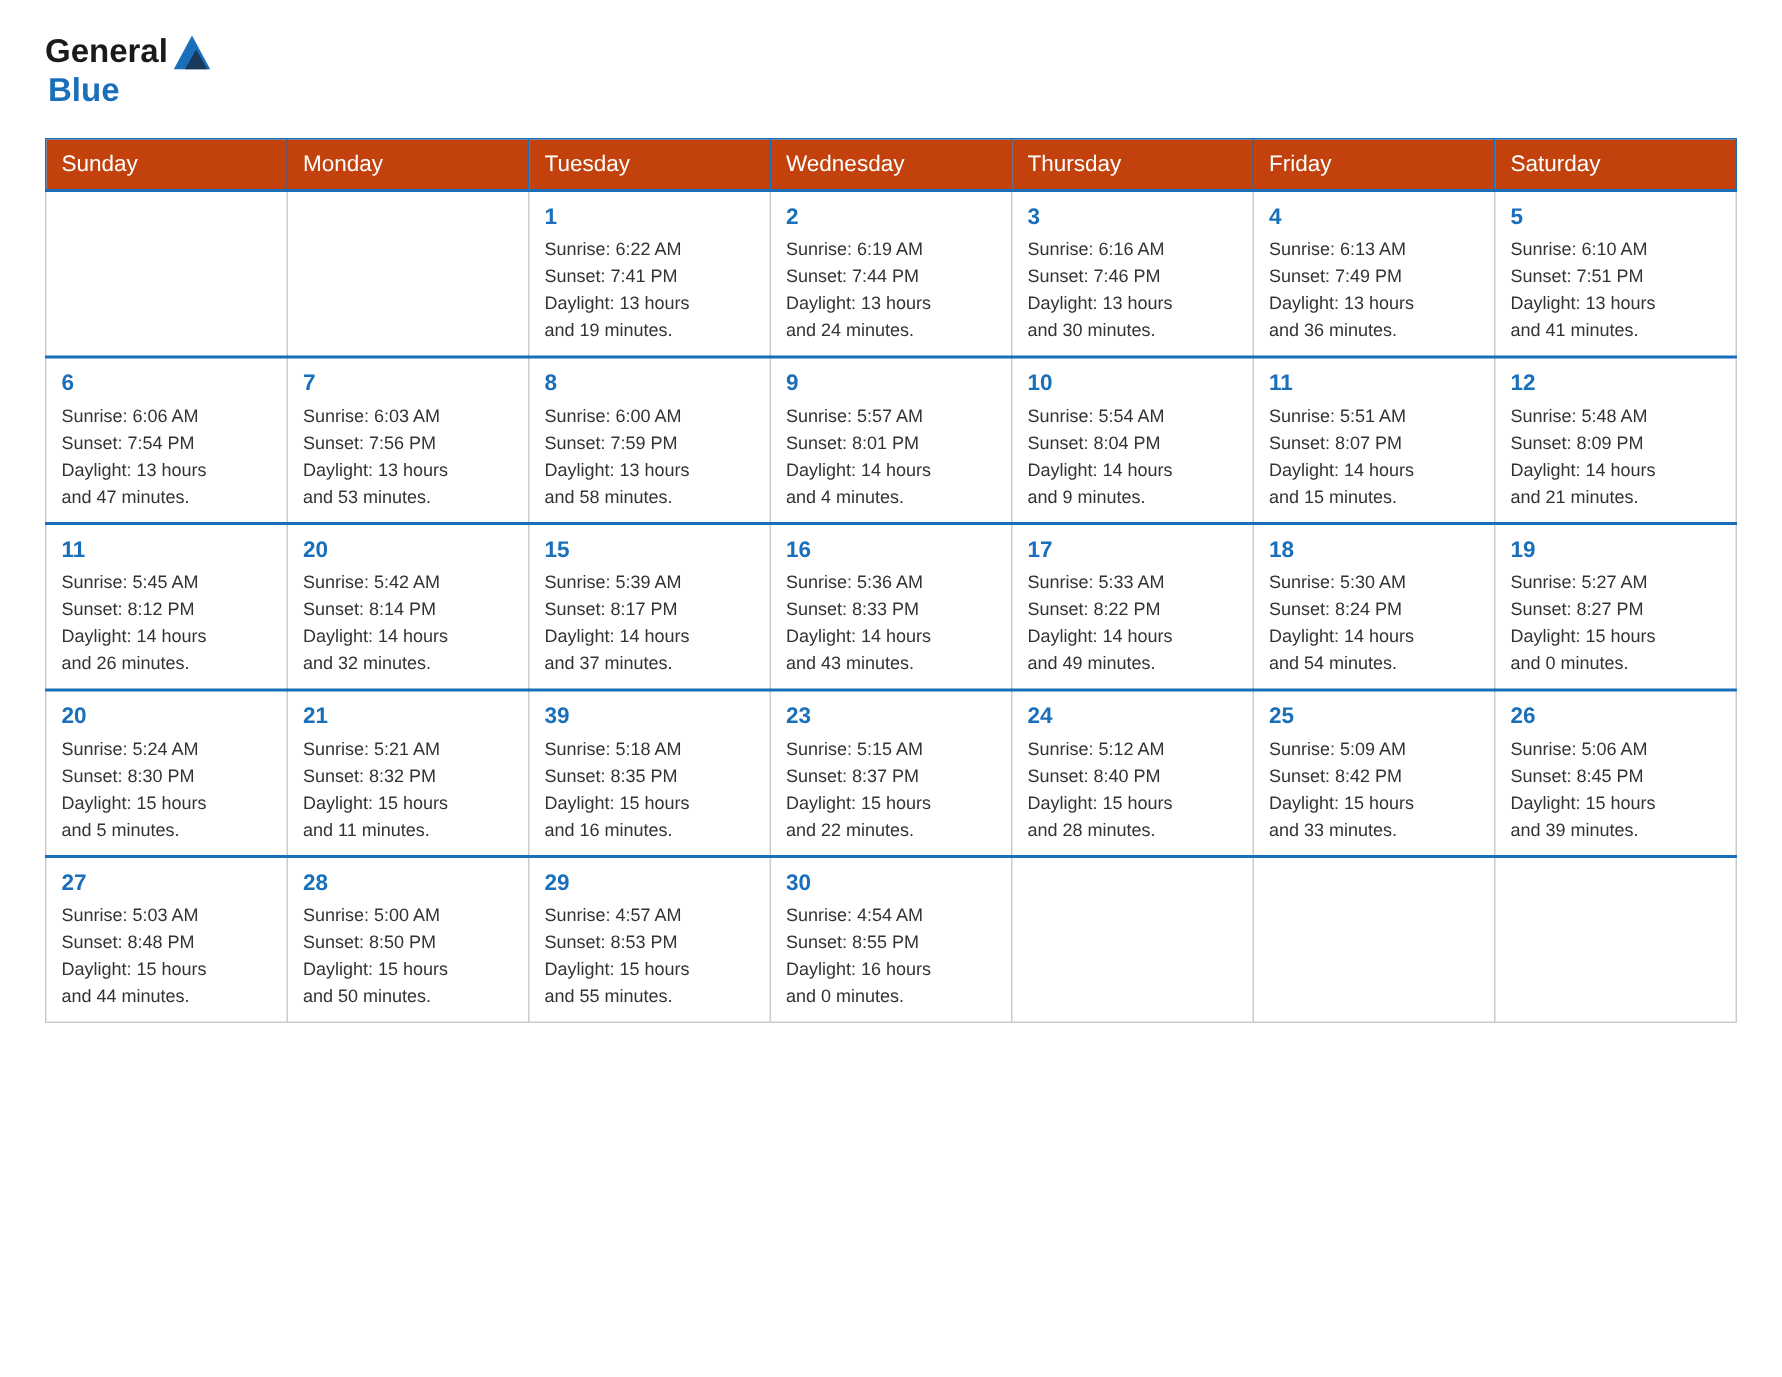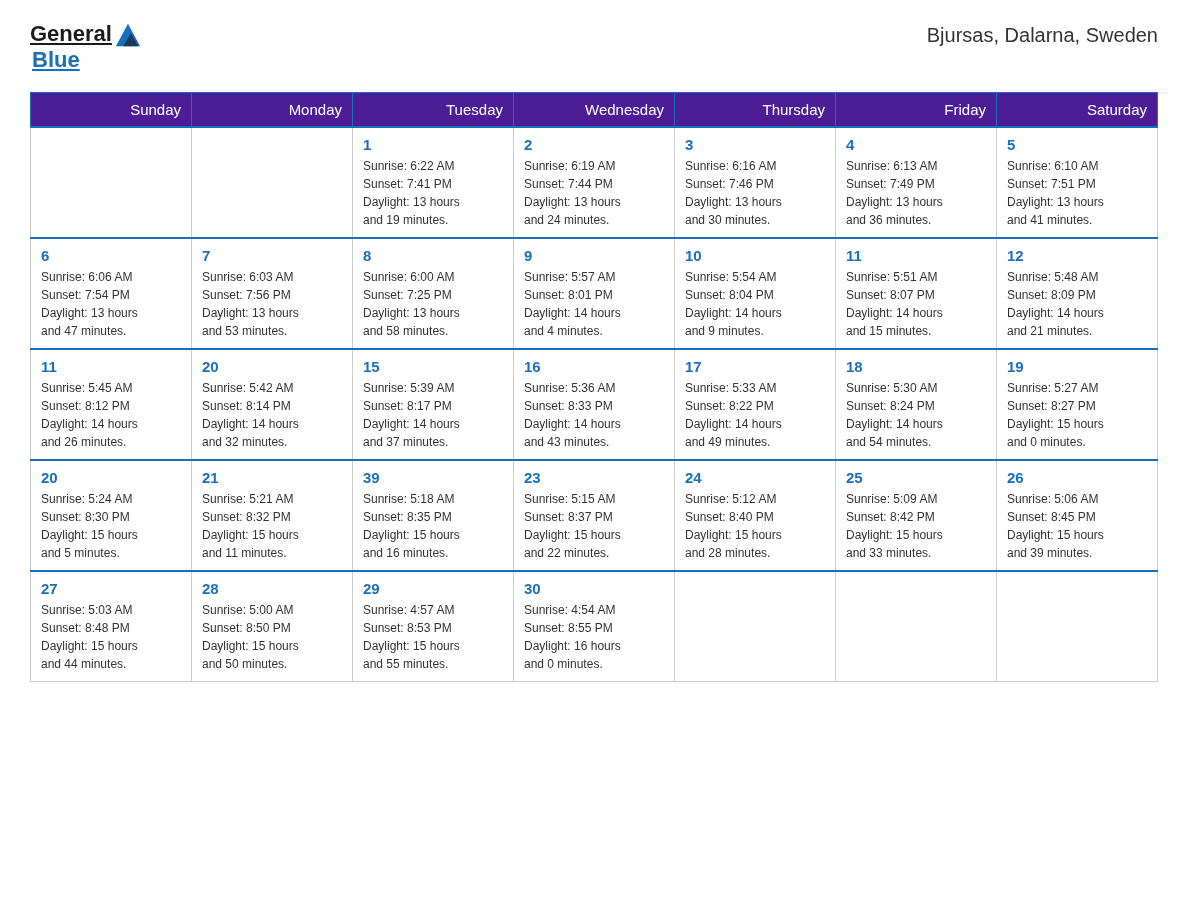--- a/index.html
+++ b/index.html
@@ -18,21 +18,20 @@
     .logo {
       display: flex;
       align-items: center;
       gap: 0;
     }
     .logo-text {
       font-size: 22px;
       font-weight: bold;
       color: #1a1a1a;
       line-height: 1.1;
-      text-decoration: underline;
     }
     .logo-blue {
       color: #1a6fba;
     }
     .logo-icon {
       width: 28px;
       height: 28px;
       margin-left: 2px;
     }
     .title-area {
@@ -48,26 +47,26 @@
       font-size: 20px;
       color: #333;
       margin-top: 4px;
     }
     .calendar {
       width: 100%;
       border-collapse: collapse;
       border: 1px solid #aaa;
     }
     .calendar thead tr th {
-      background-color: #4c1d95;
+      background-color: #c2410c;
       color: #ffffff;
       font-size: 15px;
       font-weight: normal;
       padding: 8px 10px;
-      text-align: right;
+      text-align: left;
       border: 1px solid #1a6fba;
     }
     .calendar tbody tr td {
       vertical-align: top;
       padding: 8px 10px;
       border: 1px solid #ccc;
       font-size: 12.5px;
       color: #333;
       width: calc(100% / 7);
       min-height: 90px;
@@ -101,21 +100,20 @@
         <span class="logo-text">General</span>
         <svg class="logo-icon" viewBox="0 0 30 30" xmlns="http://www.w3.org/2000/svg">
           <polygon points="2,28 15,4 28,28" fill="#1a6fba"></polygon>
           <polygon points="10,28 18,14 26,28" fill="#1a3a5c"></polygon>
         </svg>
       </div>
       <span class="logo-text logo-blue" style="font-size:22px; font-weight:bold; margin-left:2px;">Blue</span>
     </div>
   </div>
   <div class="title-area">
-    <div class="location">Bjursas, Dalarna, Sweden</div>
   </div>
 </div>
 
 <table class="calendar">
   <thead>
     <tr>
     <th>Sunday</th>
         <th>Monday</th>
         <th>Tuesday</th>
         <th>Wednesday</th>
@@ -175,21 +173,21 @@
         <td>
           <span class="day-number">7</span>
           <div class="day-info" style="white-space: pre-line;">Sunrise: 6:03 AM
 Sunset: 7:56 PM
 Daylight: 13 hours
 and 53 minutes.</div>
         </td>
         <td>
           <span class="day-number">8</span>
           <div class="day-info" style="white-space: pre-line;">Sunrise: 6:00 AM
-Sunset: 7:25 PM
+Sunset: 7:59 PM
 Daylight: 13 hours
 and 58 minutes.</div>
         </td>
         <td>
           <span class="day-number">9</span>
           <div class="day-info" style="white-space: pre-line;">Sunrise: 5:57 AM
 Sunset: 8:01 PM
 Daylight: 14 hours
 and 4 minutes.</div>
         </td>

